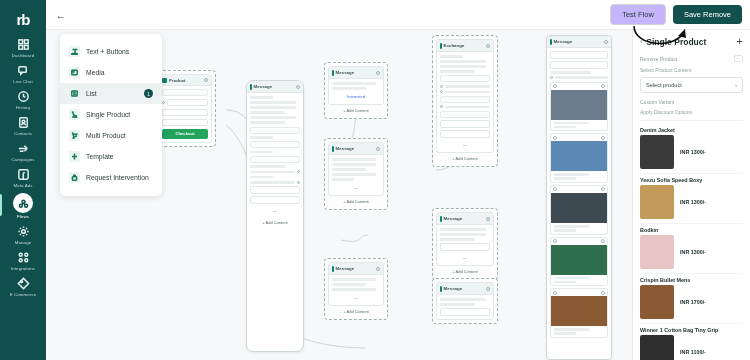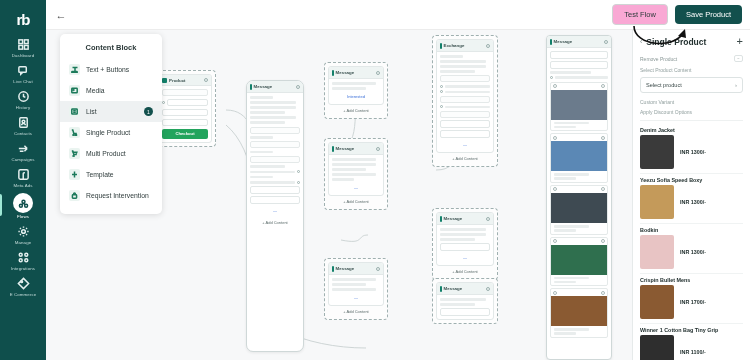--- a/index.html
+++ b/index.html
@@ -34,21 +34,21 @@
 
   
   .main { flex:1; position:relative; height:360px; background:#f7f8f9; }
 
   .topbar { height:30px; background:#ffffff; display:flex; align-items:center;
             padding:0 8px; position:relative; z-index:15; border-bottom:1px solid #ececec; }
   .back-arrow { width:14px; height:14px; display:flex; align-items:center; justify-content:center;
                 cursor:pointer; color:#4a4a4a; font-size:11px; }
   .flow-title { font-size:11px; font-weight:600; color:#222; margin-left:4px; }
   .top-actions { margin-left:auto; display:flex; gap:7px; align-items:center; }
-  .btn-ghost { border:1px solid #cfd4d4; background:#f9a8d4; border-radius:4px;
+  .btn-ghost { border:1px solid #cfd4d4; background:#c4b5fd; border-radius:4px;
                padding:5px 11px; font-size:7.5px; color:#2b3a3a; cursor:pointer; }
   .btn-primary { background:#12504d; color:#fff; border:none; border-radius:4px;
                  padding:5px 11px; font-size:7.5px; cursor:pointer; font-weight:500; }
 
   
   .content-panel {
     position:absolute; left:14px; top:34px; width:102px;
     background:#fff; border-radius:5px; box-shadow:0 1px 6px rgba(0,0,0,.13);
     padding:7px 0 8px; z-index:12;
   }
@@ -238,21 +238,21 @@
         </div>
       </div>
   </div>
 
   <div class="main">
 
     <div class="topbar">
       <div class="back-arrow">←</div>
       <div class="top-actions">
         <button class="btn-ghost">Test Flow</button>
-        <button class="btn-primary">Save Product</button>
+        <button class="btn-primary">Save Remove</button>
       </div>
     </div>
 
     <div class="canvas">
       <svg class="edges" viewBox="0 0 704 330" preserveAspectRatio="none">
         <path d="M180 80 C 205 80, 205 105, 215 108"></path>
         <path d="M180 95 C 210 120, 215 180, 210 250"></path>
         <path d="M295 120 C 320 110, 300 60, 320 58"></path>
         <path d="M295 150 C 320 150, 310 130, 322 128"></path>
         <path d="M295 210 C 320 215, 310 205, 322 205"></path>
@@ -512,21 +512,20 @@
                   <div class="line md"></div>
                   <div class="line sm" style="margin-top:1.5px"></div>
                 </div>
               </div>
             </div>
         </div>
       </div>
     </div>
 
     <div class="content-panel">
-      <div class="cp-title">Content Block</div>
       <div id="cp-rows">
           <div class="cp-row">
             <div class="cp-ico">
               <svg viewBox="0 0 7 7">
                 <path d="M1.5 1.5h5M4 1.5v4"></path>
                 <rect x="0.8" y="5.5" width="5.4" height="1.2" rx=".4"></rect>
               </svg>
             </div>
             <div class="cp-lbl">Text + Buttons</div>
           </div>

